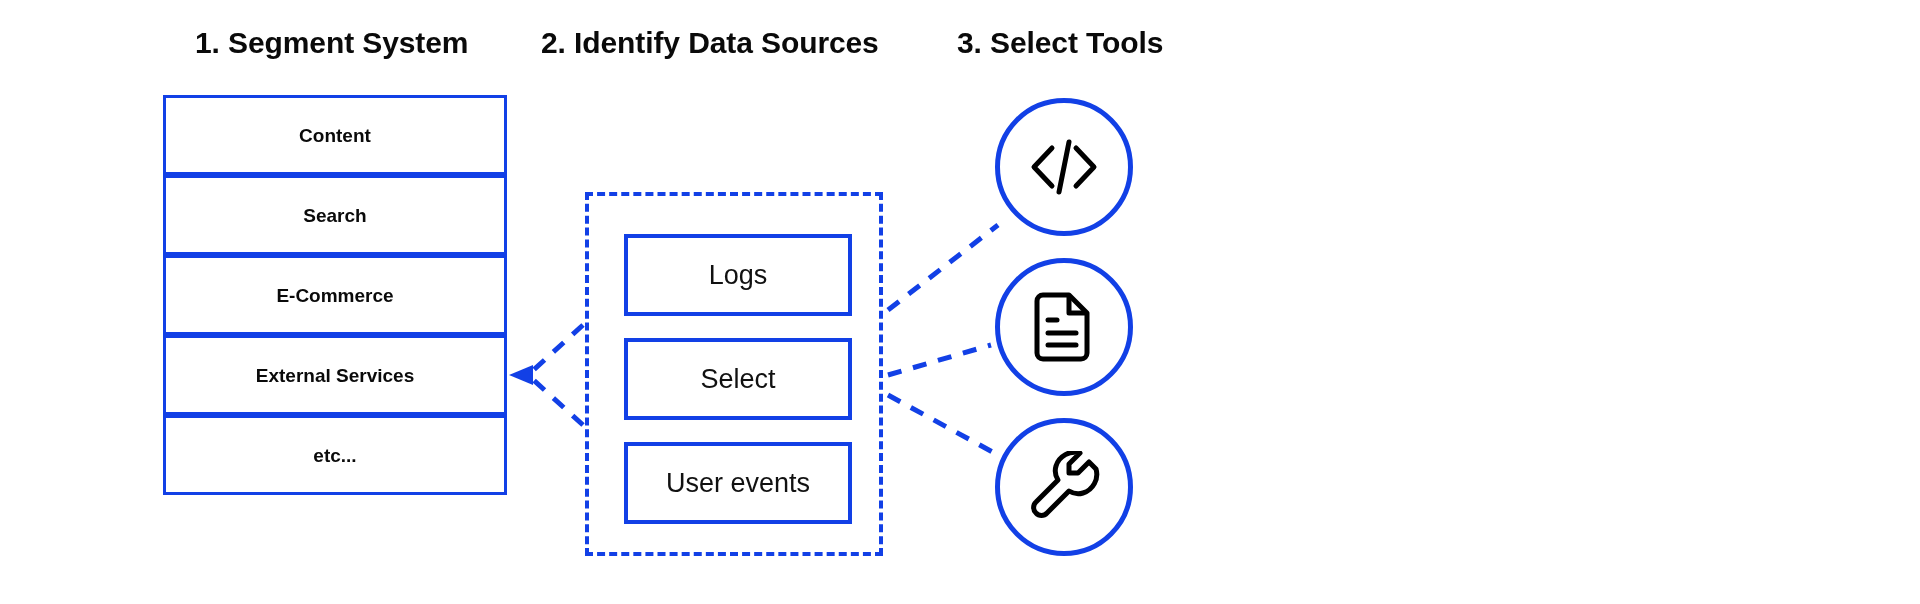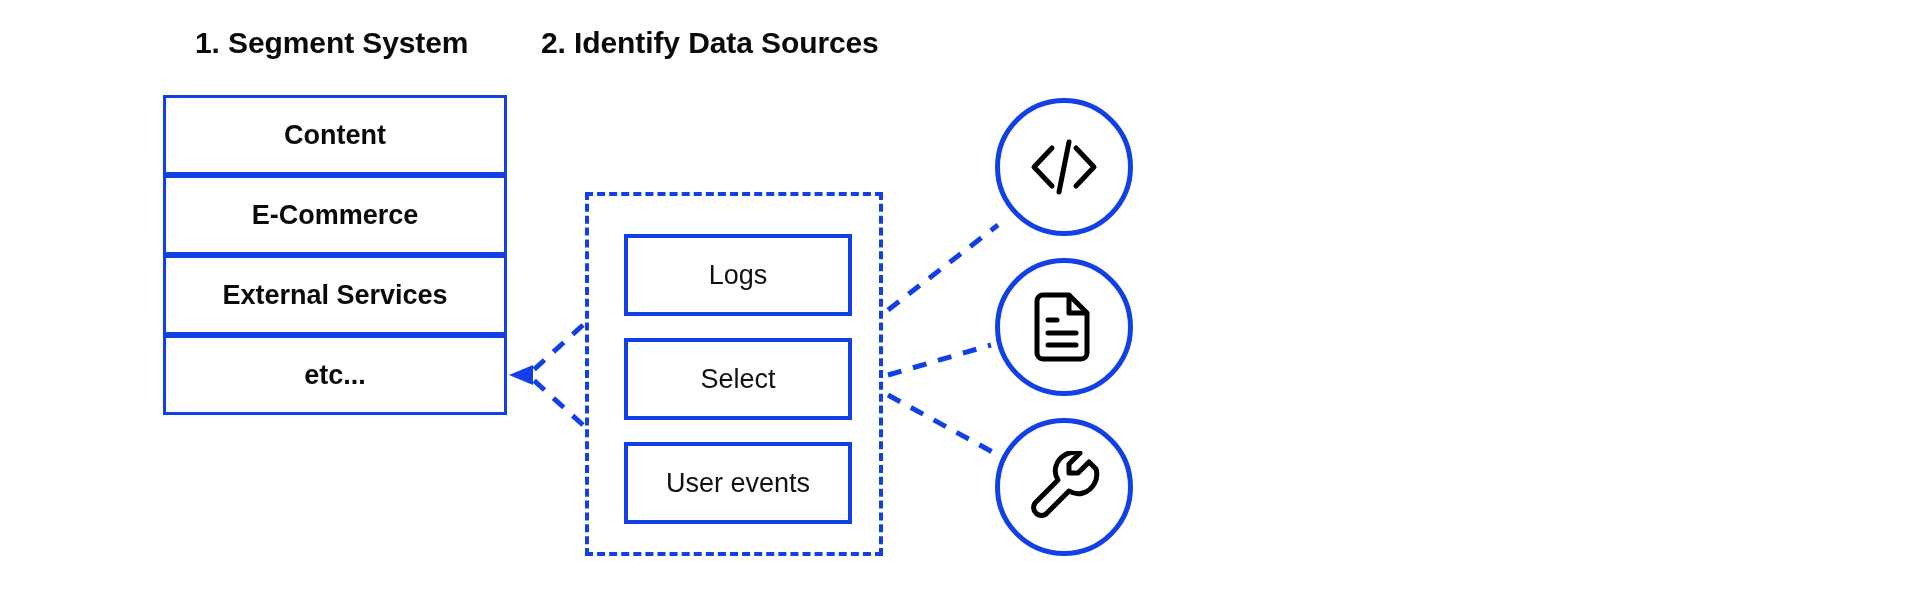--- a/index.html
+++ b/index.html
@@ -47,21 +47,21 @@
     height: 80px;
     border: 3px solid #1240e6;
     background: #ffffff;
     display: flex;
     align-items: center;
     justify-content: center;
     margin-bottom: 0px;
   }
   .segment-box + .segment-box { margin-top: 0px; }
   .segment-label {
-    font-size: 27px;
+    font-size: 19px;
     font-weight: 700;
     color: #0a0a0a;
     white-space: nowrap;
     line-height: 1;
   }
 
   
   #data-sources-group {
     position: absolute;
     left: 562px;
@@ -126,24 +126,28 @@
     pointer-events: none;
   }
 </style>
 </head>
 <body>
 
 <div id="stage">
 
   <div class="col-heading" id="heading-1">1. Segment System</div>
   <div class="col-heading" id="heading-2">2. Identify Data Sources</div>
+  <div class="col-heading" id="heading-3">3. Select Tools</div>
 
   <div id="segment-column">
     <div class="segment-box">
       <span class="segment-label">Content</span>
+    </div>
+    <div class="segment-box">
+      <span class="segment-label">Search</span>
     </div>
     <div class="segment-box">
       <span class="segment-label">E-Commerce</span>
     </div>
     <div class="segment-box">
       <span class="segment-label">External Services</span>
     </div>
     <div class="segment-box">
       <span class="segment-label">etc...</span>
     </div>

